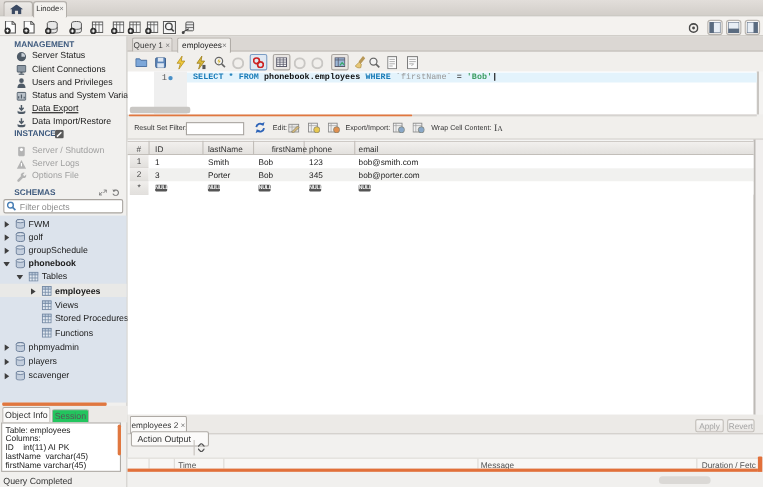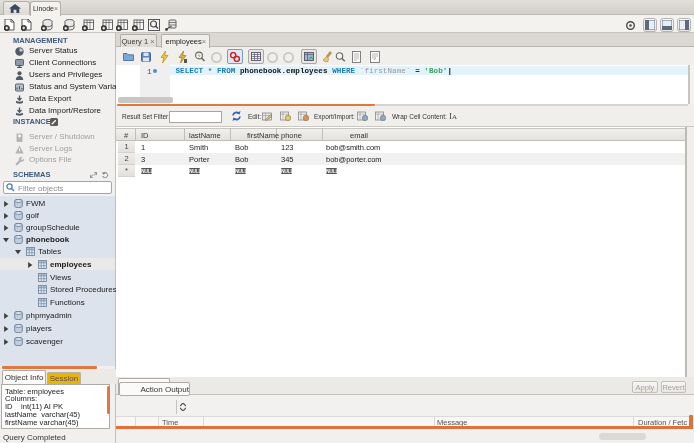--- a/index.html
+++ b/index.html
@@ -125,21 +125,21 @@
     <div class="abs" style="left:29px;top:70px;font-size:8px;color:#1a1a1a;">Users and Privileges</div>
     <svg class="abs" style="left:15px;top:83px" width="9" height="10" viewBox="0 0 9 10">
       <rect x="0.5" y="1" width="8" height="7" rx="0.8" fill="#b9c1c9" stroke="#4e5a66" stroke-width="0.9"></rect>
       <path d="M2 6.5 V4.5 M4.5 6.5 V3 M7 6.5 V5" stroke="#4e5a66" stroke-width="1.1"></path>
     </svg>
     <div class="abs" style="left:29px;top:82px;font-size:8px;color:#1a1a1a;">Status and System Variables</div>
     <svg class="abs" style="left:15px;top:95px" width="9" height="10" viewBox="0 0 9 10">
       <path d="M4.5 0.5 V4.5 M2.5 3 L4.5 5.2 L6.5 3" stroke="#4e5a66" stroke-width="1.3" fill="none"></path>
       <path d="M1 5.5 C1 7 8 7 8 5.5 L8 7.5 C8 9 1 9 1 7.5 Z" fill="#4e5a66"></path>
     </svg>
-    <div class="abs" style="left:29px;top:94px;font-size:8px;color:#1a1a1a;">Data Export</div>
+    <div class="abs" style="left:29px;top:94px;font-size:8px;color:#1a1a1a;text-decoration:underline;">Data Export</div>
     <svg class="abs" style="left:15px;top:107px" width="9" height="10" viewBox="0 0 9 10">
       <path d="M4.5 0.5 V4.5 M2.5 3 L4.5 5.2 L6.5 3" stroke="#4e5a66" stroke-width="1.3" fill="none"></path>
       <path d="M1 5.5 C1 7 8 7 8 5.5 L8 7.5 C8 9 1 9 1 7.5 Z" fill="#4e5a66"></path>
     </svg>
     <div class="abs" style="left:29px;top:106px;font-size:8px;color:#1a1a1a;">Data Import/Restore</div>
   </div>
 <div class="abs" style="left:13px;top:117px;font-size:7.5px;font-weight:bold;color:#3e5a7e;">INSTANCE</div>
 <svg class="abs" style="left:50px;top:117.5px;" width="8" height="8" viewBox="0 0 8 8">
     <rect x="0" y="0" width="8" height="8" rx="1.5" fill="#5a5a5a"></rect>
     <path d="M1.8 6.2 L5.8 2.2" stroke="#fff" stroke-width="1.3"></path>
@@ -270,21 +270,21 @@
       <path d="M0.7 2 C0.7 1 2.2 0.4 4.5 0.4 C6.8 0.4 8.3 1 8.3 2 L8.3 7 C8.3 8 6.8 8.6 4.5 8.6 C2.2 8.6 0.7 8 0.7 7 Z" fill="#c3cedd" stroke="#5e7390" stroke-width="0.8"></path>
       <ellipse cx="4.5" cy="2" rx="3.8" ry="1.5" fill="#dae2ec" stroke="#5e7390" stroke-width="0.7"></ellipse>
     </svg>
     <div class="abs" style="left:26px;top:337px;font-size:8px;color:#1a1a1a;">scavenger</div>
   </div>
 
 <div class="abs" style="left:2px;top:366px;width:95px;height:2.5px;background:#e0773f;border-radius:1px;"></div>
 
 <div class="abs" style="left:0;top:369px;width:116px;height:15px;background:#eceae7;"></div>
 <div class="abs" style="left:2px;top:370px;width:44px;height:14px;background:#fbfaf9;border:1px solid #aeaaa5;border-bottom:none;border-radius:2px 2px 0 0;font-size:8px;color:#333;line-height:14px;text-align:center;">Object Info</div>
-<div class="abs" style="left:47px;top:372px;width:34px;height:12px;background:#eab308;border:1px solid #b5b1ac;border-bottom:none;border-radius:2px 2px 0 0;font-size:8px;color:#555;line-height:12px;text-align:center;">Session</div>
+<div class="abs" style="left:47px;top:372px;width:34px;height:12px;background:#22c55e;border:1px solid #b5b1ac;border-bottom:none;border-radius:2px 2px 0 0;font-size:8px;color:#555;line-height:12px;text-align:center;">Session</div>
 
 <div class="abs" style="left:1px;top:384px;width:109px;height:45px;background:#fff;border:1px solid #aeaaa5;font-size:7.6px;color:#222;line-height:7.9px;padding:2.5px 0 0 3px;">Table: employees<br>Columns:<br>ID&nbsp;&nbsp;&nbsp;&nbsp;int(11) AI PK<br>lastName&nbsp; varchar(45)<br>firstName varchar(45)</div>
 <div class="abs" style="left:106.5px;top:386px;width:3.5px;height:28px;background:#e0773f;border-radius:1.5px;"></div>
 
 <div class="abs" style="left:3px;top:433px;font-size:8px;color:#333;">Query Completed</div>
 
 <div class="abs" style="left:116px;top:33px;width:578px;height:14px;background:#dbd7d3;border-bottom:1px solid #b9b5b0;"></div>
 <div class="abs" style="left:119.5px;top:34px;width:37px;height:13px;background:linear-gradient(#eae7e4,#dedad6);border:1px solid #b0aca7;border-bottom:none;border-radius:2px 2px 0 0;font-size:7.5px;color:#3a3a3a;line-height:13px;text-align:center;">Query 1 <span style="color:#777;">×</span></div>
 <div class="abs" style="left:160.5px;top:34px;width:49px;height:14px;background:#f1efec;border:1px solid #b0aca7;border-bottom:none;border-radius:2px 2px 0 0;font-size:7.5px;color:#1a1a1a;line-height:13px;text-align:left;padding-left:4px;z-index:3;">employees<span style="color:#777;">×</span></div>
 
@@ -418,21 +418,21 @@
     <div class="abs" style="left:135px;top:128px;width:1px;height:13px;background:#c2beb9;"></div>
     <div class="abs" style="left:184px;top:128px;width:1px;height:13px;background:#c2beb9;"></div>
     <div class="abs" style="left:230px;top:128px;width:1px;height:13px;background:#c2beb9;"></div>
     <div class="abs" style="left:276px;top:128px;width:1px;height:13px;background:#c2beb9;"></div>
     <div class="abs" style="left:322px;top:128px;width:1px;height:13px;background:#c2beb9;"></div>
     <div class="abs" style="left:124px;top:130.5px;font-size:7.5px;color:#444;">#</div>
     <div class="abs" style="left:141px;top:131px;font-size:7.5px;color:#333;">ID</div>
     <div class="abs" style="left:189px;top:131px;font-size:7.5px;color:#333;">lastName</div>
     <div class="abs" style="left:235px;top:131px;font-size:7.5px;color:#333;padding-left:12px;">firstName</div>
     <div class="abs" style="left:281px;top:131px;font-size:7.5px;color:#333;">phone</div>
-    <div class="abs" style="left:326px;top:131px;font-size:7.5px;color:#333;margin-left:24px;">email</div>
+    <div class="abs" style="left:326px;top:131px;font-size:7.5px;color:#333;">email</div>
     <div class="abs" style="left:135px;top:141px;width:550px;height:12px;background:#ffffff;"></div>
     <div class="abs" style="left:118px;top:141px;width:17px;height:12px;background:linear-gradient(#f0eeec,#e2e0dd);border-bottom:1px solid #d5d2ce;font-size:7.5px;color:#444;text-align:center;line-height:12px;">1</div>
     <div class="abs" style="left:141px;top:143px;font-size:7.5px;color:#222;">1</div>
     <div class="abs" style="left:189px;top:143px;font-size:7.5px;color:#222;">Smith</div>
     <div class="abs" style="left:235px;top:143px;font-size:7.5px;color:#222;">Bob</div>
     <div class="abs" style="left:281px;top:143px;font-size:7.5px;color:#222;">123</div>
     <div class="abs" style="left:326px;top:143px;font-size:7.5px;color:#222;">bob@smith.com</div>
     <div class="abs" style="left:135px;top:153px;width:550px;height:12px;background:#f1f1ef;"></div>
     <div class="abs" style="left:118px;top:153px;width:17px;height:12px;background:linear-gradient(#f0eeec,#e2e0dd);border-bottom:1px solid #d5d2ce;font-size:7.5px;color:#444;text-align:center;line-height:12px;">2</div>
     <div class="abs" style="left:141px;top:155px;font-size:7.5px;color:#222;">3</div>
@@ -448,21 +448,21 @@
     <div class="abs" style="left:281px;top:167.5px;width:11px;height:6.5px;background:#555;border-radius:1px;color:#fff;font-size:5px;font-weight:bold;text-align:center;line-height:6.5px;letter-spacing:-0.3px;">NULL</div>
     <div class="abs" style="left:326px;top:167.5px;width:11px;height:6.5px;background:#555;border-radius:1px;color:#fff;font-size:5px;font-weight:bold;text-align:center;line-height:6.5px;letter-spacing:-0.3px;">NULL</div>
   </div>
 
 <div class="abs" style="left:116px;top:377px;width:578px;height:18px;background:#eceae7;border-bottom:1px solid #c6c2bd;"></div>
 <div class="abs" style="left:118px;top:378px;width:52px;height:17px;background:#fbfaf9;border:1px solid #aeaaa5;border-bottom:none;border-radius:2px 2px 0 0;font-size:7.5px;color:#333;line-height:16px;text-align:center;">employees 2 <span style="color:#777;">×</span></div>
 <div class="abs" style="left:632px;top:381px;width:26px;height:12px;background:linear-gradient(#f8f7f6,#e9e6e3);border:1px solid #c3bfba;border-radius:2px;font-size:7.5px;color:#a5a5a5;line-height:11px;text-align:center;">Apply</div>
 <div class="abs" style="left:661px;top:381px;width:25px;height:12px;background:linear-gradient(#f8f7f6,#e9e6e3);border:1px solid #c3bfba;border-radius:2px;font-size:7.5px;color:#a5a5a5;line-height:11px;text-align:center;">Revert</div>
 
 <div class="abs" style="left:116px;top:395px;width:578px;height:48px;background:#f2f1ef;"></div>
-<div class="abs" style="left:119px;top:382px;width:71px;height:14px;background:#fbfaf9;border:1px solid #aeaaa5;border-radius:2px;font-size:8px;color:#333;line-height:13px;padding-left:5px;text-align:right;">Action Output</div>
+<div class="abs" style="left:119px;top:392px;width:71px;height:14px;background:#fbfaf9;border:1px solid #aeaaa5;border-radius:2px;font-size:8px;color:#333;line-height:13px;padding-left:5px;">Action Output</div>
 <div class="abs" style="left:176px;top:400px;width:14px;height:14px;border-left:1px solid #c5c1bc;"></div>
 <svg class="abs" style="left:180px;top:403px;" width="6" height="8" viewBox="0 0 6 8">
     <path d="M0 3 L3 0 L6 3" fill="none" stroke="#555" stroke-width="1.2"></path>
     <path d="M0 5 L3 8 L6 5" fill="none" stroke="#555" stroke-width="1.2"></path>
   </svg>
 
 <div class="abs" style="left:116px;top:416px;width:574px;height:10px;background:#f8f7f5;border-top:1px solid #dddad6;"></div>
 <div class="abs" style="left:162px;top:418px;font-size:7.5px;color:#555;">Time</div>
 <div class="abs" style="left:208px;top:418px;font-size:7.5px;color:#555;margin-top:44px;">Action</div>
 <div class="abs" style="left:437px;top:418px;font-size:7.5px;color:#555;">Message</div>

